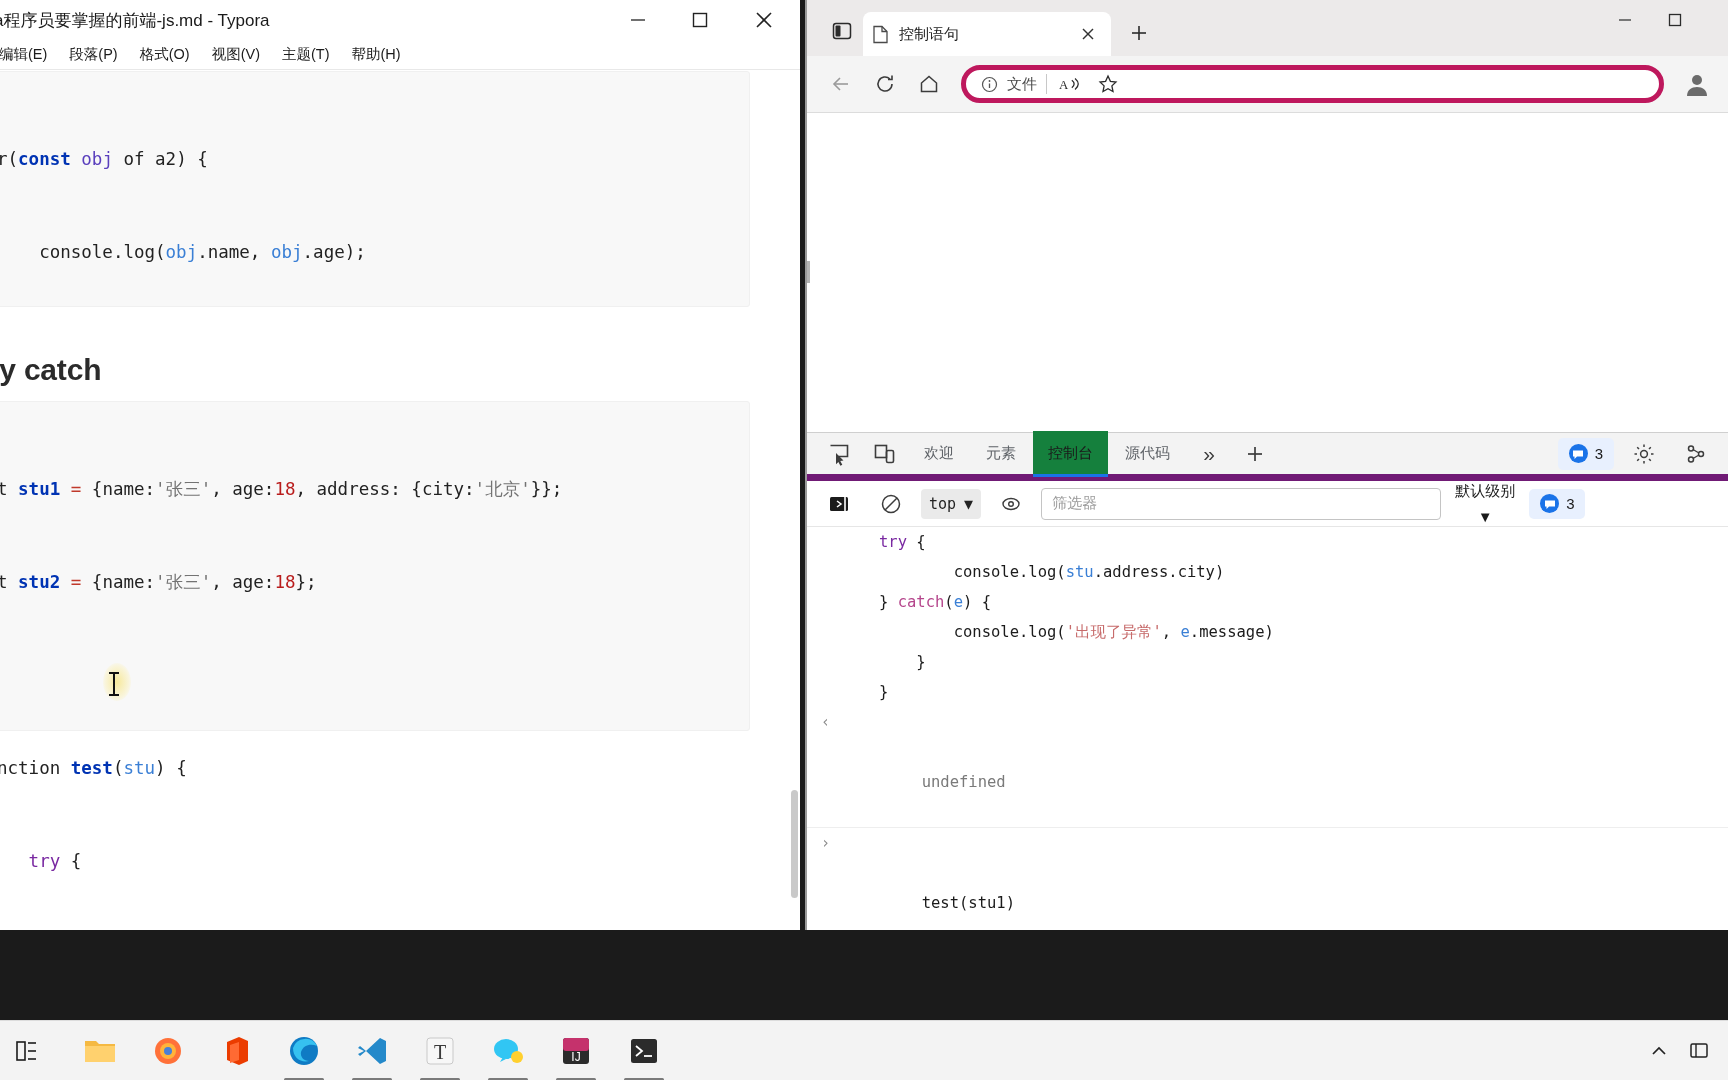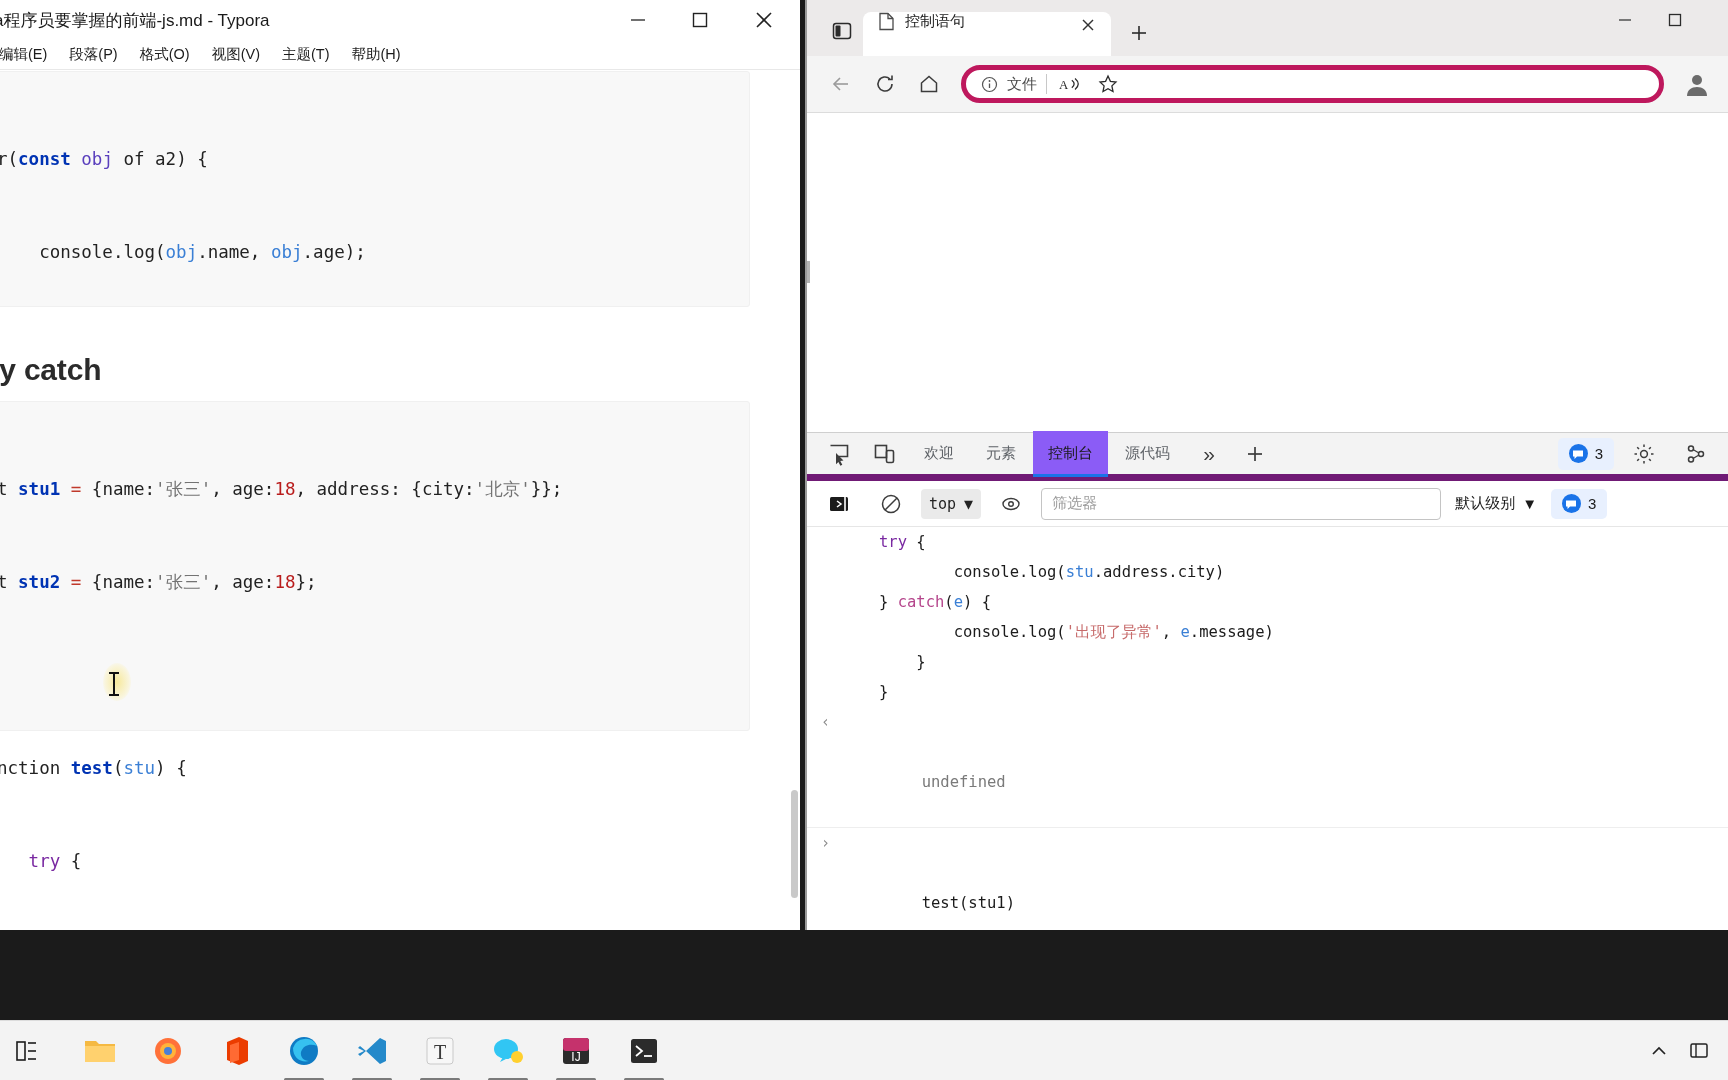--- a/index.html
+++ b/index.html
@@ -118,22 +118,22 @@
   #edge-tabstrip {
     height:56px; background:#eceaea; display:flex; align-items:flex-end;
     padding-left:14px; position:relative;
   }
   #tab-list-btn {
     width:42px; height:40px; margin-bottom:5px;
     display:flex; align-items:center; justify-content:center;
   }
   .tab {
     width:248px; height:44px; background:#fff;
-    border-radius:8px 8px 0 0; display:flex; 
-    padding:0 10px 0 14px; gap:10px; position:relative;
+    border-radius:8px 8px 0 0; display:flex; align-items:center;
+    padding:0 10px 0 8px; gap:10px; position:relative;
   }
   .tab-fav { width:18px; height:18px; display:flex; align-items:center; justify-content:center;}
   .tab-title { flex:1; font-size:15px; color:#1b1b1b; white-space:nowrap; overflow:hidden; }
   .tab-close { width:26px; height:26px; display:flex; align-items:center; justify-content:center; border-radius:4px;}
   #new-tab-btn {
     width:40px; height:40px; margin-bottom:3px; margin-left:8px;
     display:flex; align-items:center; justify-content:center;
   }
   .winctl {
     position:absolute; top:0; width:50px; height:40px;
@@ -179,21 +179,21 @@
   }
   #dt-tabbar {
     height:48px; background:#f3f3f3; display:flex; align-items:center;
     padding:0 10px; gap:2px; border-bottom:7px solid #701a75; position:relative;
   }
   .dt-iconbtn { width:44px;height:40px;display:flex;align-items:center;justify-content:center;color:#3c3c3c;}
   .dt-tab {
     height:46px; padding:0 15px; display:flex; align-items:center;
     font-size:15px; color:#5f6368; position:relative; white-space:nowrap;
   }
-  .dt-tab.active { color:#1b1b1b; background:#8b5cf6; }
+  .dt-tab.active { color:#1b1b1b; background:#15803d; }
   .dt-tab.active::after {
     content:""; position:absolute; left:0; right:0; bottom:0; height:3px; background:#1a73e8;
   }
   #dt-more { width:44px;height:40px;display:flex;align-items:center;justify-content:center;font-size:21px;color:#3c3c3c;}
   #dt-plus { width:44px;height:40px;display:flex;align-items:center;justify-content:center;color:#3c3c3c;}
   .dt-right { margin-left:auto; display:flex; align-items:center; gap:8px; }
   #dt-issues {
     height:32px; background:#e8f0fe; border-radius:5px;
     display:flex; align-items:center; gap:7px; padding:0 11px;
     font-size:15px; color:#1b1b1b;
@@ -212,21 +212,21 @@
     display:flex; align-items:center; gap:8px;
     font-family:"DejaVu Sans Mono", monospace; font-size:15px; color:#222;
   }
   #filter-input {
     flex:1; height:32px; background:#fff; border:1px solid #c4c4c4; border-radius:4px;
     padding:0 10px; font-size:15px; color:#9b9b9b;
     display:flex; align-items:center; max-width:400px;
   }
   #level-select {
     display:flex; align-items:center; gap:7px; font-size:15px; color:#1b1b1b;
-    padding:0 6px; white-space:nowrap;
+    padding:0 6px; white-space:nowrap;flex-direction:column;
   }
   #level-badge {
     height:30px; background:#e8f0fe; border-radius:5px;
     display:flex; align-items:center; gap:7px; padding:0 11px;
     font-size:15px; color:#1b1b1b;
   }
 
   #console-out {
     flex:1; overflow:hidden; background:#fff;
     font-family:"DejaVu Sans Mono", monospace;

